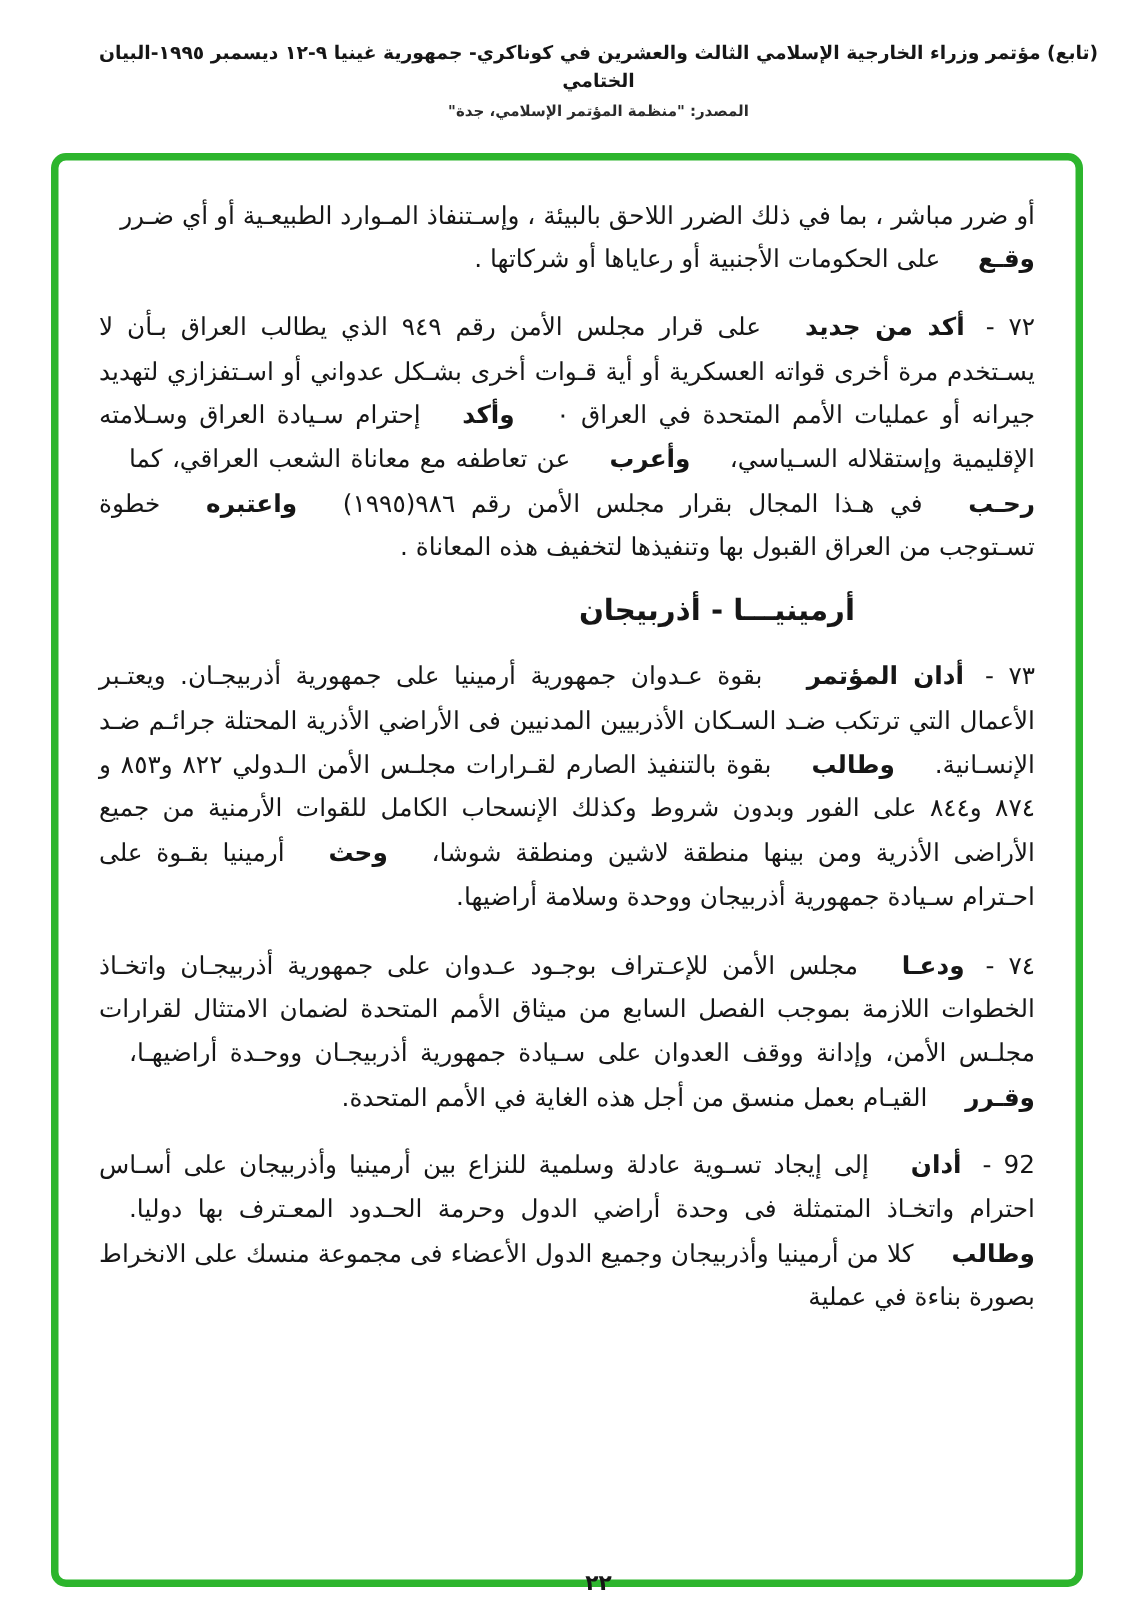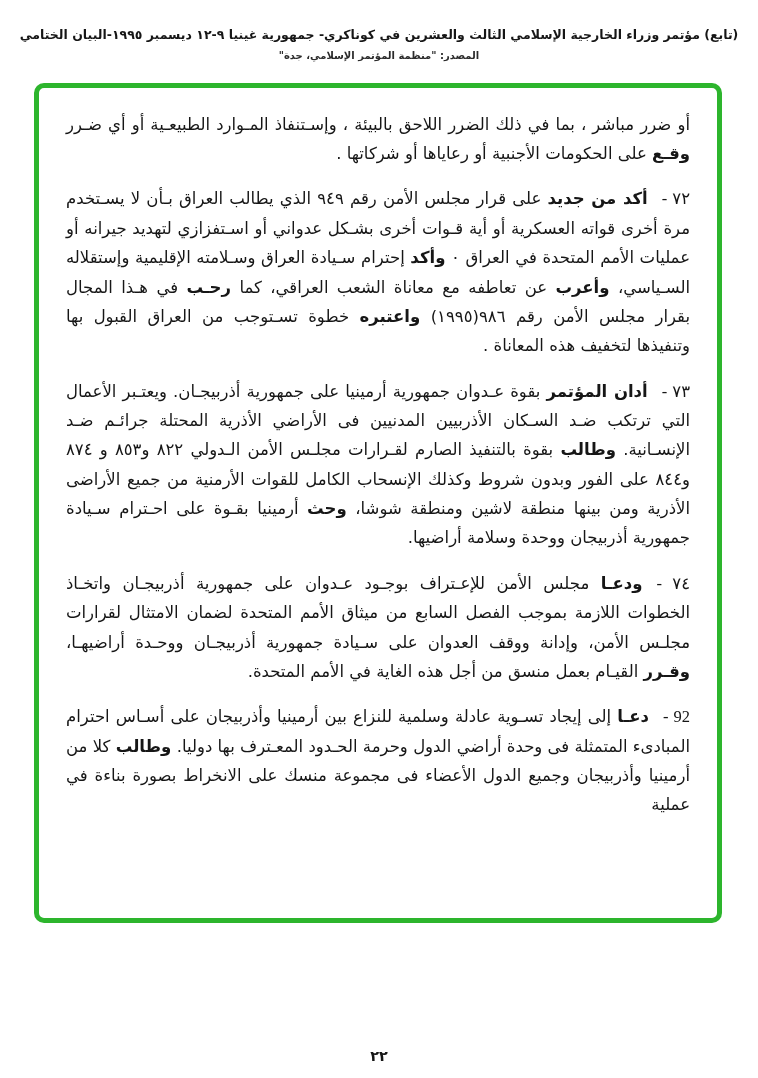--- a/index.html
+++ b/index.html
@@ -1,15 +1,15 @@
 <!DOCTYPE html>
 <html lang="ar" dir="rtl"><head>
 <meta charset="utf-8">
 <style>
-  * { box-sizing: border-box; }
+  * { box-sizing: border-box; margin-left: 20px; }
   html, body { margin: 0; padding: 0; }
   body {
     width: 758px;
     height: 1078px;
     position: relative;
     overflow: hidden;
     background: #ffffff;
     color: #161616;
     direction: rtl;
     font-family: "DejaVu Sans", sans-serif;
@@ -25,36 +25,35 @@
     font-size: 10px;
     font-weight: bold;
     margin-top: 5px;
     color: #2b2b2b;
   }
   .frame {
     margin: 22px 36px 0 34px;
     border: 5px solid #2db52d;
     border-radius: 10px;
     padding: 22px 27px 14px 27px;
-    height: 840px;
+    height: 956px;
     overflow: hidden;
     background: #ffffff;
   }
   .para {
     font-size: 16.5px;
     line-height: 1.78;
     text-align: justify;
     margin: 0 0 16px 0;
   }
   .para.last { margin-bottom: 0; }
   .b { font-weight: bold; }
   .num {
     white-space: nowrap;
     margin-left: 14px;
-    font-family: Liberation Serif, serif;
   }
   .heading {
     font-size: 19.5px;
     font-weight: bold;
     text-align: right;
     margin: 2px 120px 18px 0;
   }
   .footer {
     position: absolute;
     left: 0; right: 0;
@@ -71,22 +70,23 @@
   <div class="header-title">(تابع) مؤتمر وزراء الخارجية الإسلامي الثالث والعشرين في كوناكري- جمهورية غينيا ٩-١٢ ديسمبر ١٩٩٥-البيان الختامي</div>
   <div class="header-source">المصدر: "منظمة المؤتمر الإسلامي، جدة"</div>
 </div>
 
 <div class="frame" style="border-color: rgb(45, 181, 45);">
 
   <p class="para"><span><span>أو ضرر مباشر ، بما في ذلك الضرر اللاحق بالبيئة ، وإسـتنفاذ المـوارد الطبيعـية أو أي ضـرر </span><span class="b">وقـع</span><span> على الحكومات الأجنبية أو رعاياها أو شركاتها .</span></span></p>
 
   <p class="para"><span class="num">٧٢ -</span><span><span class="b">أكد من جديد</span><span> على قرار مجلس الأمن رقم ٩٤٩ الذي يطالب العراق بـأن لا يسـتخدم مرة أخرى قواته العسكرية أو أية قـوات أخرى بشـكل عدواني أو اسـتفزازي لتهديد جيرانه أو عمليات الأمم المتحدة في العراق ٠ </span><span class="b">وأكد</span><span> إحترام سـيادة العراق وسـلامته الإقليمية وإستقلاله السـياسي، </span><span class="b">وأعرب</span><span> عن تعاطفه مع معاناة الشعب العراقي، كما </span><span class="b">رحـب</span><span> في هـذا المجال بقرار مجلس الأمن رقم ٩٨٦(١٩٩٥) </span><span class="b">واعتبره</span><span> خطوة تسـتوجب من العراق القبول بها وتنفيذها لتخفيف هذه المعاناة .</span></span></p>
 
+  <h2 class="heading">أرمينيـــا - أذربيجان</h2>
 
   <p class="para"><span class="num">٧٣ -</span><span><span class="b">أدان المؤتمر</span><span> بقوة عـدوان جمهورية أرمينيا على جمهورية أذربيجـان. ويعتـبر الأعمال التي ترتكب ضـد السـكان الأذربيين المدنيين فى الأراضي الأذرية المحتلة جرائـم ضـد الإنسـانية. </span><span class="b">وطالب</span><span> بقوة بالتنفيذ الصارم لقـرارات مجلـس الأمن الـدولي ٨٢٢ و٨٥٣ و ٨٧٤ و٨٤٤ على الفور وبدون شروط وكذلك الإنسحاب الكامل للقوات الأرمنية من جميع الأراضى الأذرية ومن بينها منطقة لاشين ومنطقة شوشا، </span><span class="b">وحث</span><span> أرمينيا بقـوة على احـترام سـيادة جمهورية أذربيجان ووحدة وسلامة أراضيها.</span></span></p>
 
   <p class="para"><span class="num">٧٤ -</span><span><span class="b">ودعـا</span><span> مجلس الأمن للإعـتراف بوجـود عـدوان على جمهورية أذربيجـان واتخـاذ الخطوات اللازمة بموجب الفصل السابع من ميثاق الأمم المتحدة لضمان الامتثال لقرارات مجلـس الأمن، وإدانة ووقف العدوان على سـيادة جمهورية أذربيجـان ووحـدة أراضيهـا، </span><span class="b">وقـرر</span><span> القيـام بعمل منسق من أجل هذه الغاية في الأمم المتحدة.</span></span></p>
 
-  <p class="para last"><span class="num">92 -</span><span><span class="b">دعـا</span><span> إلى إيجاد تسـوية عادلة وسلمية للنزاع بين أرمينيا وأذربيجان على أسـاس احترام المبادىء المتمثلة فى وحدة أراضي الدول وحرمة الحـدود المعـترف بها دوليا. </span><span class="b">وطالب</span><span> كلا من أرمينيا وأذربيجان وجميع الدول الأعضاء فى مجموعة منسك على الانخراط بصورة بناءة في عملية</span></span></p>
+  <p class="para last"><span class="num">92 -</span><span><span class="b">أدان</span><span> إلى إيجاد تسـوية عادلة وسلمية للنزاع بين أرمينيا وأذربيجان على أسـاس احترام واتخـاذ المتمثلة فى وحدة أراضي الدول وحرمة الحـدود المعـترف بها دوليا. </span><span class="b">وطالب</span><span> كلا من أرمينيا وأذربيجان وجميع الدول الأعضاء فى مجموعة منسك على الانخراط بصورة بناءة في عملية</span></span></p>
 
 </div>
 
 <div class="footer"><span>٢٢</span></div>
 
 </body></html>

